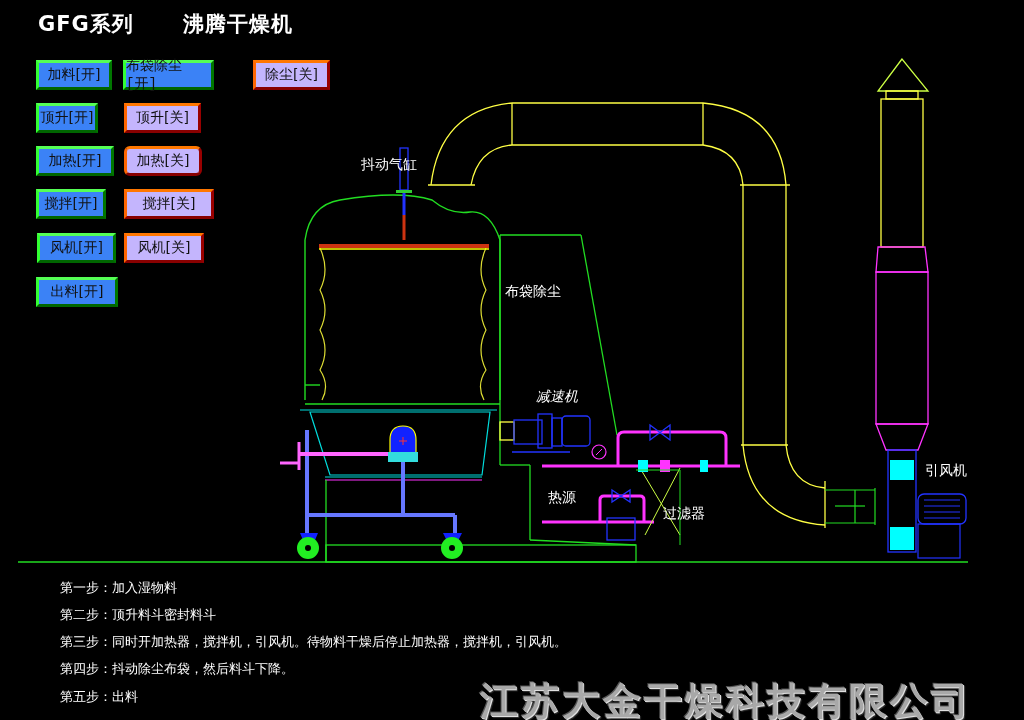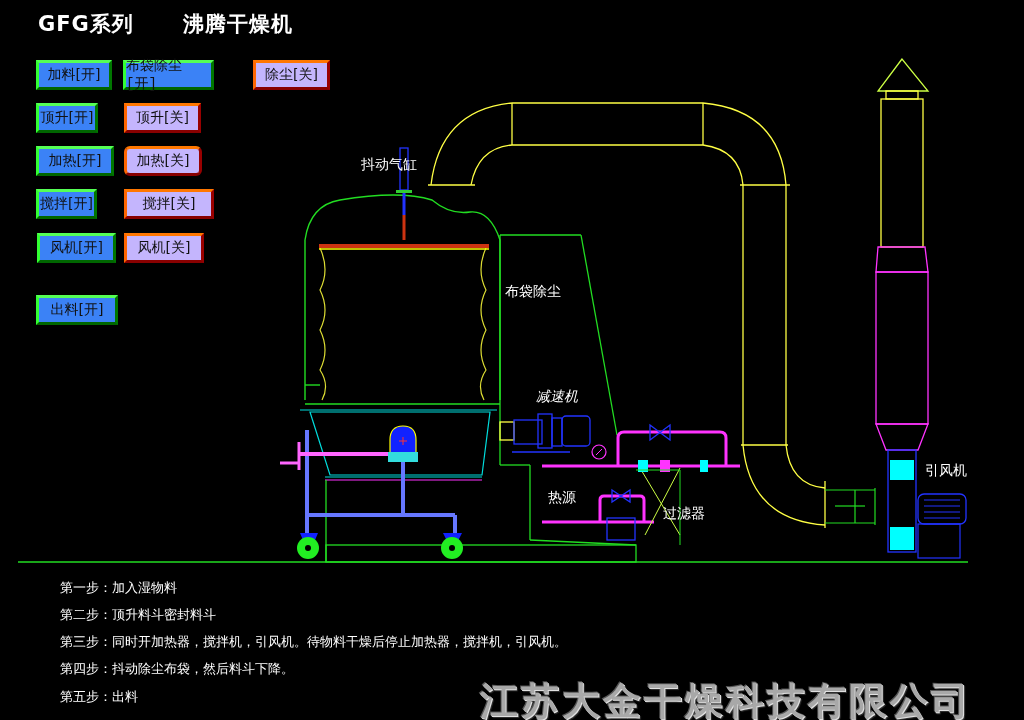--- a/index.html
+++ b/index.html
@@ -23,27 +23,27 @@
 <div class="btn on" style="left:36px;top:60px;width:76px;">加料[开]</div>
 <div class="btn on" style="left:123px;top:60px;width:91px;font-family:Liberation Mono, monospace;">布袋除尘[开]</div>
 <div class="btn off" style="left:253px;top:60px;width:77px;">除尘[关]</div>
 
 <div class="btn on" style="left:36px;top:103px;width:62px;">顶升[开]</div>
 <div class="btn off" style="left:124px;top:103px;width:77px;">顶升[关]</div>
 
 <div class="btn on" style="left:36px;top:146px;width:78px;">加热[开]</div>
 <div class="btn off" style="left:124px;top:146px;width:78px;border-radius:6px;">加热[关]</div>
 
-<div class="btn on" style="left:36px;top:189px;width:61px;">搅拌[开]</div>
+<div class="btn on" style="left:36px;top:189px;width:70px;">搅拌[开]</div>
 <div class="btn off" style="left:124px;top:189px;width:90px;">搅拌[关]</div>
 
 <div class="btn on" style="left:37px;top:233px;width:79px;">风机[开]</div>
 <div class="btn off" style="left:124px;top:233px;width:80px;">风机[关]</div>
 
-<div class="btn on" style="left:36px;top:277px;width:82px;margin-top:18px;">出料[开]</div>
+<div class="btn on" style="left:36px;top:277px;width:82px;">出料[开]</div>
 
 <svg id="diagram" width="1024" height="720">
 
   <line x1="18" y1="562" x2="968" y2="562" stroke="#22dd22" stroke-width="1.5"></line>
 
   <g fill="none" stroke="#ffff44" stroke-width="1.3">
     <path d="M431 185 Q440 110 512 103"></path>
     <path d="M471 185 Q478 148 512 145"></path>
     <line x1="512" y1="103" x2="703" y2="103"></line>
     <line x1="512" y1="145" x2="703" y2="145"></line>

